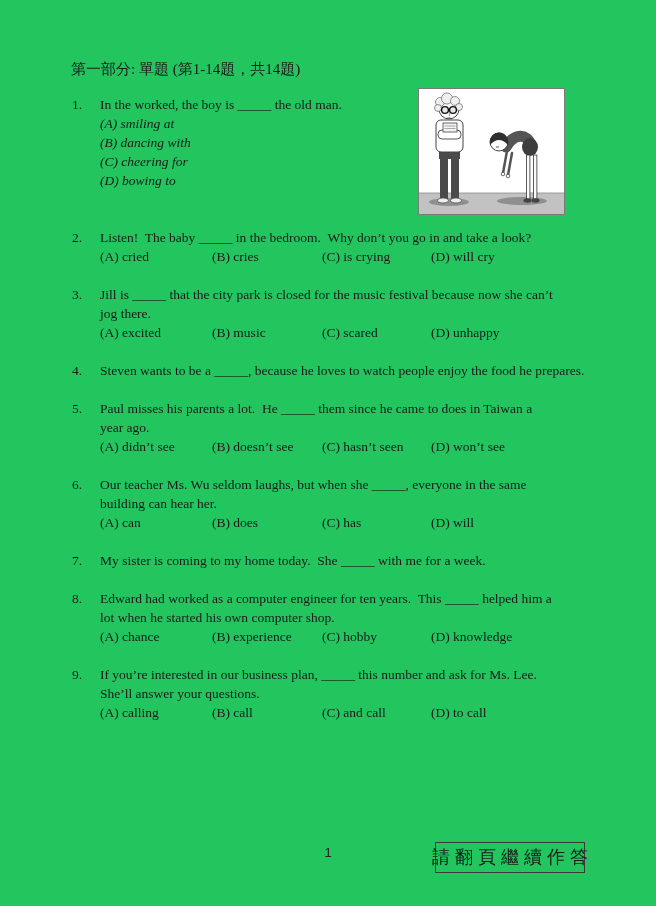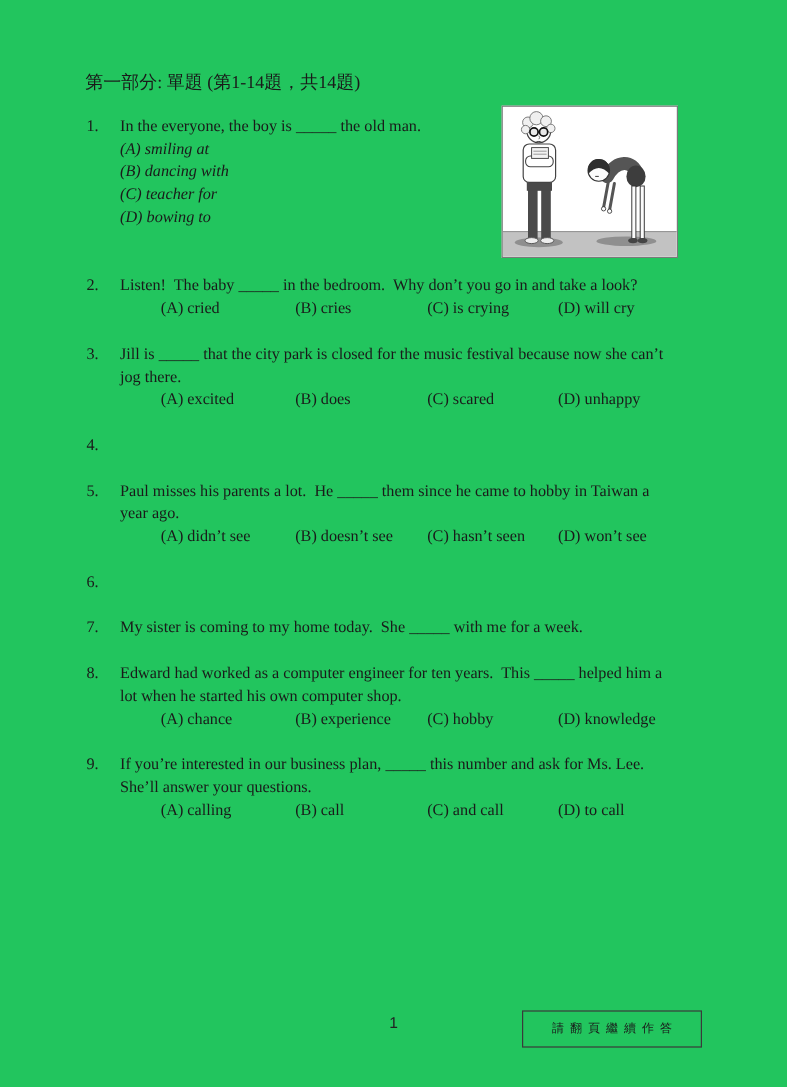--- a/index.html
+++ b/index.html
@@ -30,21 +30,20 @@
     width: 540px;
   }
   .question { display: flex; margin-bottom: 19px; }
   .question.with-image { margin-bottom: 38px; }
   .q-num { width: 28px; flex: 0 0 28px; }
   .q-body { flex: 1; }
   .q-line { white-space: pre; }
   .q-options.row {
     display: grid;
     grid-template-columns: 112px 110px 109px auto;
-    margin-left: 34px;
   }
   .q-options.stacked .opt { display: block; font-style: italic; }
   .opt { white-space: pre; }
   .q1-image {
     position: absolute;
     left: 418px;
     top: 88px;
     width: 145px;
     height: 125px;
     border: 1px solid #7a7a7a;
@@ -65,44 +64,44 @@
     position: absolute;
     left: 435px;
     top: 842px;
     width: 150px;
     height: 31px;
     border: 1px solid #3a3a3a;
     box-sizing: border-box;
     display: flex;
     align-items: center;
     justify-content: center;
-    font-size: 10px;
+    font-size: 18px;
     letter-spacing: 5px;
     text-indent: 5px;
     white-space: nowrap;
   }
 </style>
 </head>
 <body>
 
 <div class="page">
 
   <div class="section-title">第一部分: 單題 (第1-14題，共14題)</div>
 
   <div class="questions" id="questions">
   <div class="question with-image">
     <div class="q-num">1.</div>
     <div class="q-body">
       <div class="q-text">
-            <div class="q-line">In the everyone, the boy is _____ the old man.</div>
+            <div class="q-line">In the worked, the boy is _____ the old man.</div>
           </div>
       <div class="q-options stacked">
             <div class="opt">(A) smiling at</div>
             <div class="opt">(B) dancing with</div>
-            <div class="opt">(C) teacher for</div>
+            <div class="opt">(C) cheering for</div>
             <div class="opt">(D) bowing to</div>
           </div>
     </div>
   </div>
 
   <div class="question">
     <div class="q-num">2.</div>
     <div class="q-body">
       <div class="q-text">
             <div class="q-line">Listen!  The baby _____ in the bedroom.  Why don’t you go in and take a look?</div>
@@ -118,52 +117,65 @@
 
   <div class="question">
     <div class="q-num">3.</div>
     <div class="q-body">
       <div class="q-text">
             <div class="q-line">Jill is _____ that the city park is closed for the music festival because now she can’t</div>
             <div class="q-line">jog there.</div>
           </div>
       <div class="q-options row">
             <div class="opt">(A) excited</div>
-            <div class="opt">(B) does</div>
+            <div class="opt">(B) music</div>
             <div class="opt">(C) scared</div>
             <div class="opt">(D) unhappy</div>
           </div>
     </div>
   </div>
 
   <div class="question">
     <div class="q-num">4.</div>
     <div class="q-body">
+      <div class="q-text">
+            <div class="q-line">Steven wants to be a _____, because he loves to watch people enjoy the food he prepares.</div>
+          </div>
     </div>
   </div>
 
   <div class="question">
     <div class="q-num">5.</div>
     <div class="q-body">
       <div class="q-text">
-            <div class="q-line">Paul misses his parents a lot.  He _____ them since he came to hobby in Taiwan a</div>
+            <div class="q-line">Paul misses his parents a lot.  He _____ them since he came to does in Taiwan a</div>
             <div class="q-line">year ago.</div>
           </div>
       <div class="q-options row">
             <div class="opt">(A) didn’t see</div>
             <div class="opt">(B) doesn’t see</div>
             <div class="opt">(C) hasn’t seen</div>
             <div class="opt">(D) won’t see</div>
           </div>
     </div>
   </div>
 
   <div class="question">
     <div class="q-num">6.</div>
     <div class="q-body">
+      <div class="q-text">
+            <div class="q-line">Our teacher Ms. Wu seldom laughs, but when she _____, everyone in the same</div>
+            <div class="q-line">building can hear her.</div>
+          </div>
+      <div class="q-options row">
+            <div class="opt">(A) can</div>
+            <div class="opt">(B) does</div>
+            <div class="opt">(C) has</div>
+            <div class="opt">(D) will</div>
+          </div>
     </div>
   </div>
 
   <div class="question">
     <div class="q-num">7.</div>
     <div class="q-body">
       <div class="q-text">
             <div class="q-line">My sister is coming to my home today.  She _____ with me for a week.</div>
           </div>
     </div>

